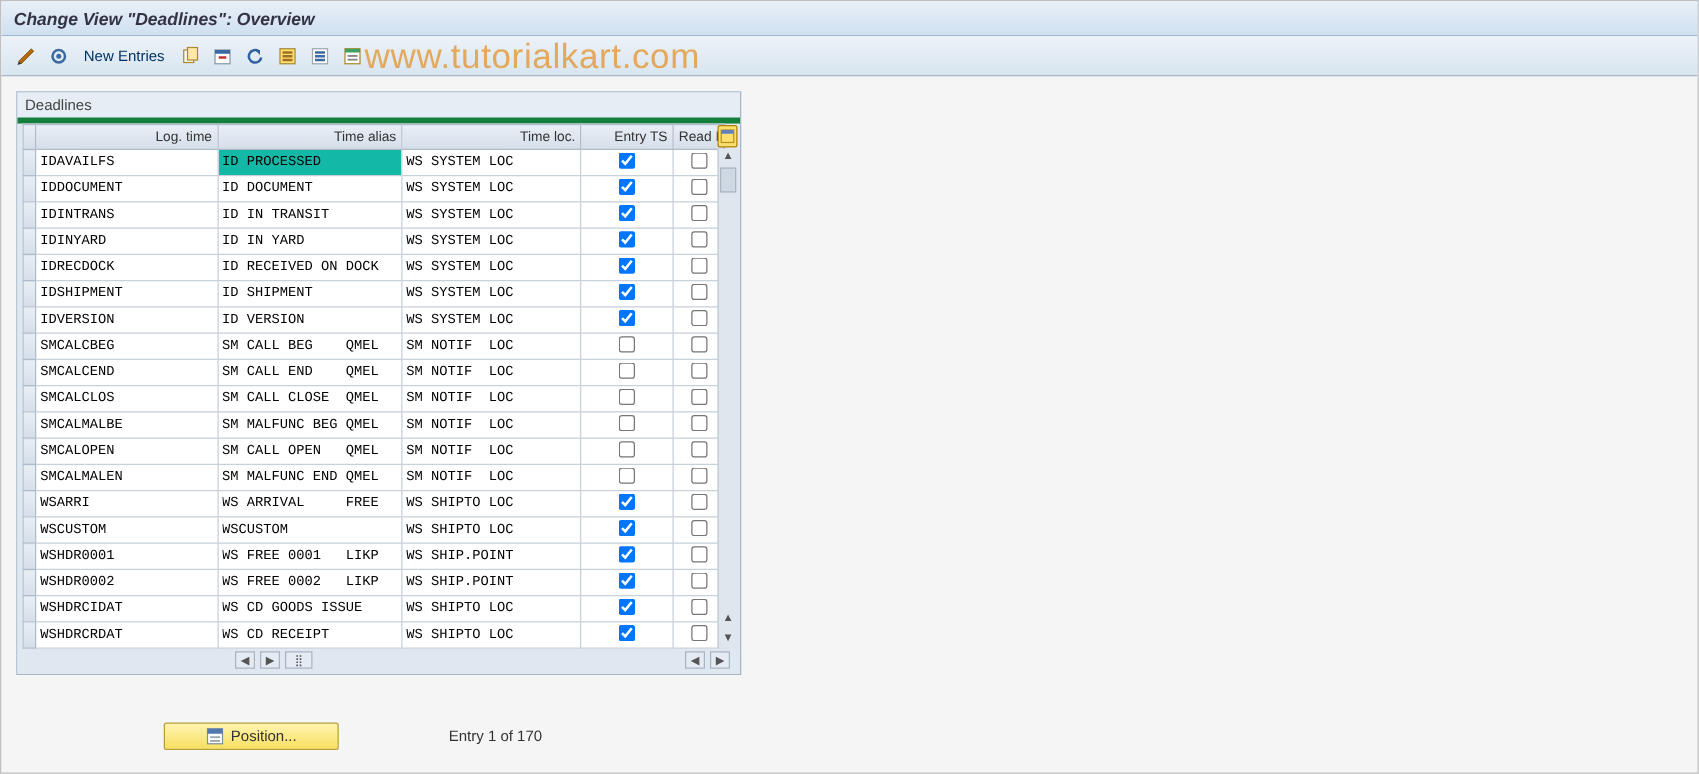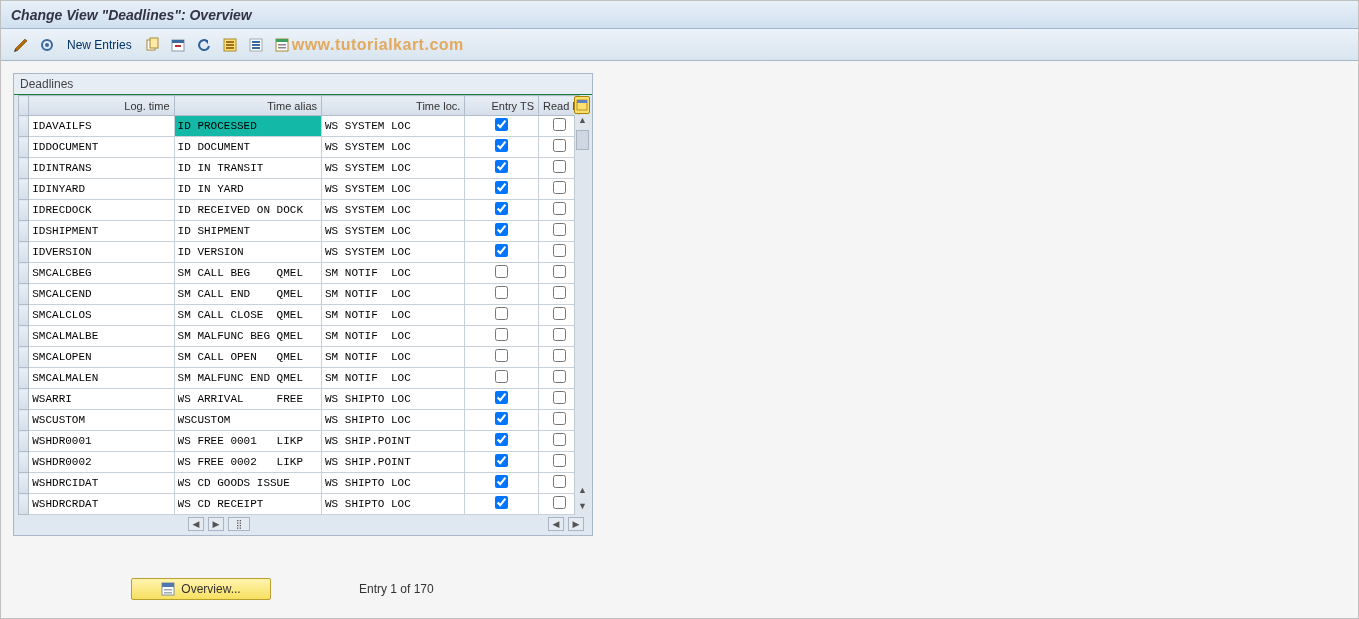--- a/index.html
+++ b/index.html
@@ -37,39 +37,39 @@
     gap: 6px;
   }
   .tb-icon {
     width: 20px; height: 20px;
     display: inline-flex; align-items: center; justify-content: center;
     cursor: pointer;
   }
   .tb-link { color: #003366; font-size: 12px; cursor: pointer; margin: 0 4px; }
   .watermark {
     color: #e3a24d;
-    font-size: 16px;
-    font-weight: bold;
+    font-size: 28px;
+    font-weight: normal;
     letter-spacing: 0.5px;
     opacity: 0.9;
     margin-left: -6px;
   }
 
   .panel {
     margin: 12px;
     width: 580px;
     border: 1px solid #a8b8c8;
     background: #eef3f9;
   }
   .panel-title {
     padding: 3px 6px;
     font-size: 12px;
     color: #444;
     background: #e6edf5;
-    border-bottom: 1px solid #15803d;
+    border-bottom: 5px solid #15803d;
   }
   .table-wrap {
     position: relative;
     background: #dfe7f0;
     padding: 0;
   }
   table.grid {
     border-collapse: collapse;
     table-layout: fixed;
     width: 562px;
@@ -465,16 +465,16 @@
 <div class="footer">
   <button class="pos-btn">
     <span class="k">
       <svg width="14" height="14">
           <rect x="1" y="1" width="12" height="12" fill="#fff" stroke="#8090a0"></rect>
           <rect x="1" y="1" width="12" height="4" fill="#5078b0"></rect>
           <rect x="3" y="7" width="8" height="1.5" fill="#a0a8b0"></rect>
           <rect x="3" y="10" width="8" height="1.5" fill="#a0a8b0"></rect>
         </svg>
     </span>
-    <span>Overview...</span>
+    <span>Position...</span>
   </button>
   <span class="entry-label">Entry 1 of 170</span>
 </div>
 
 </body></html>

